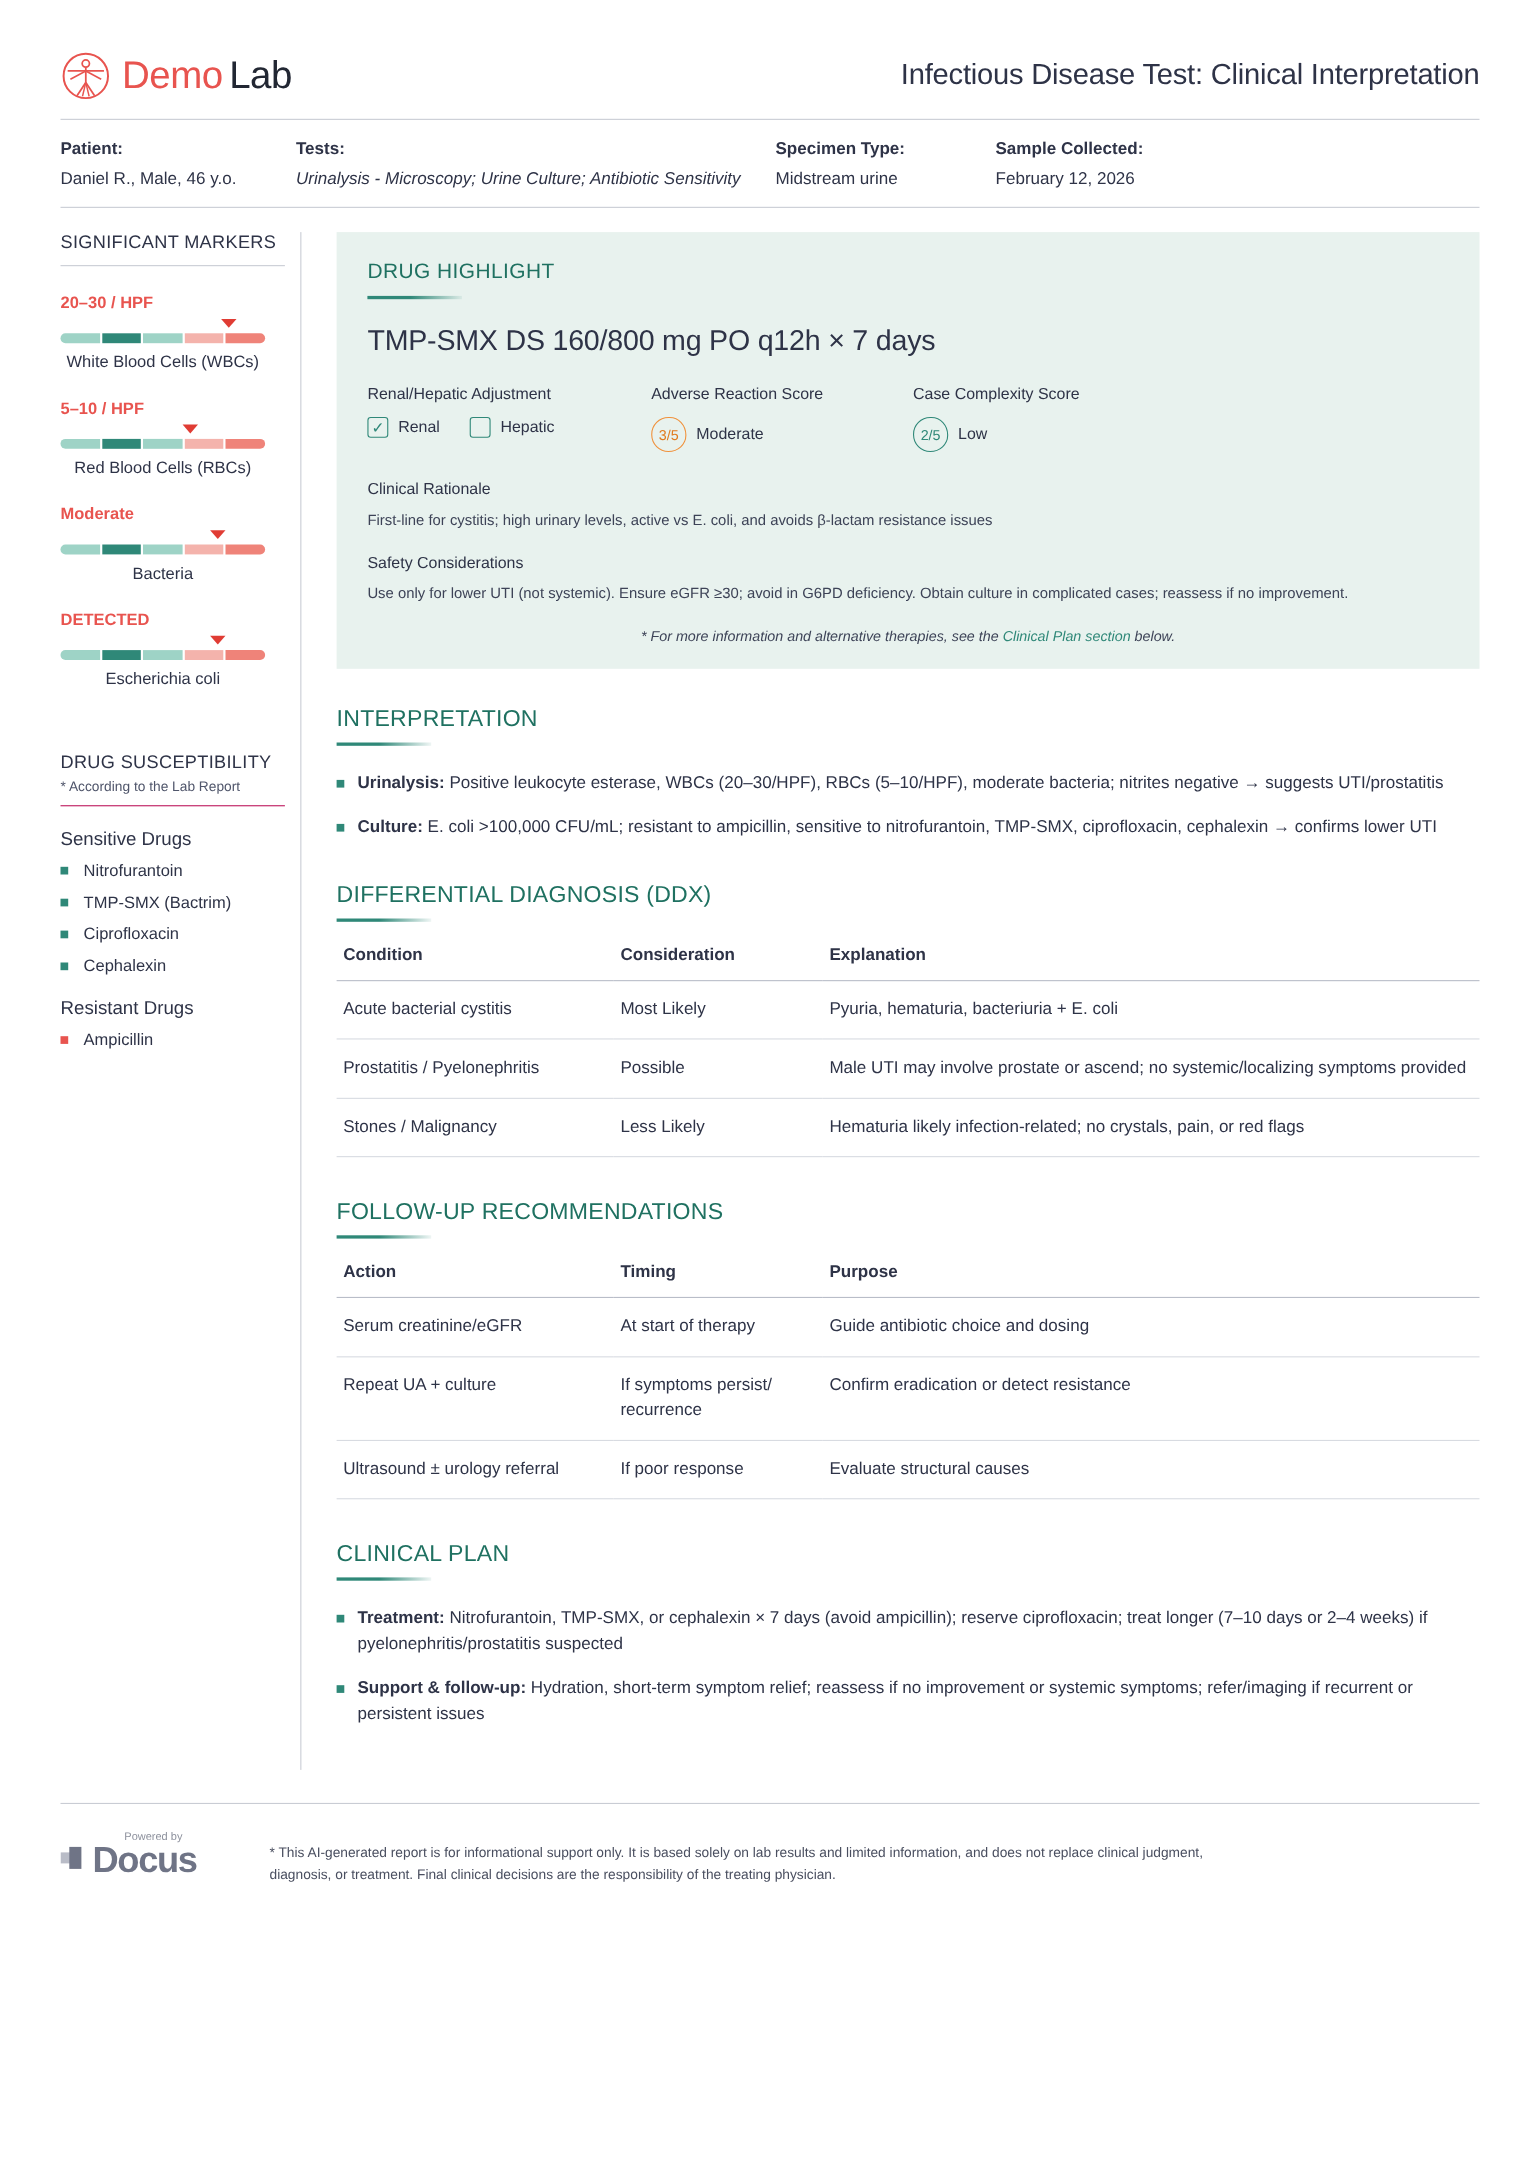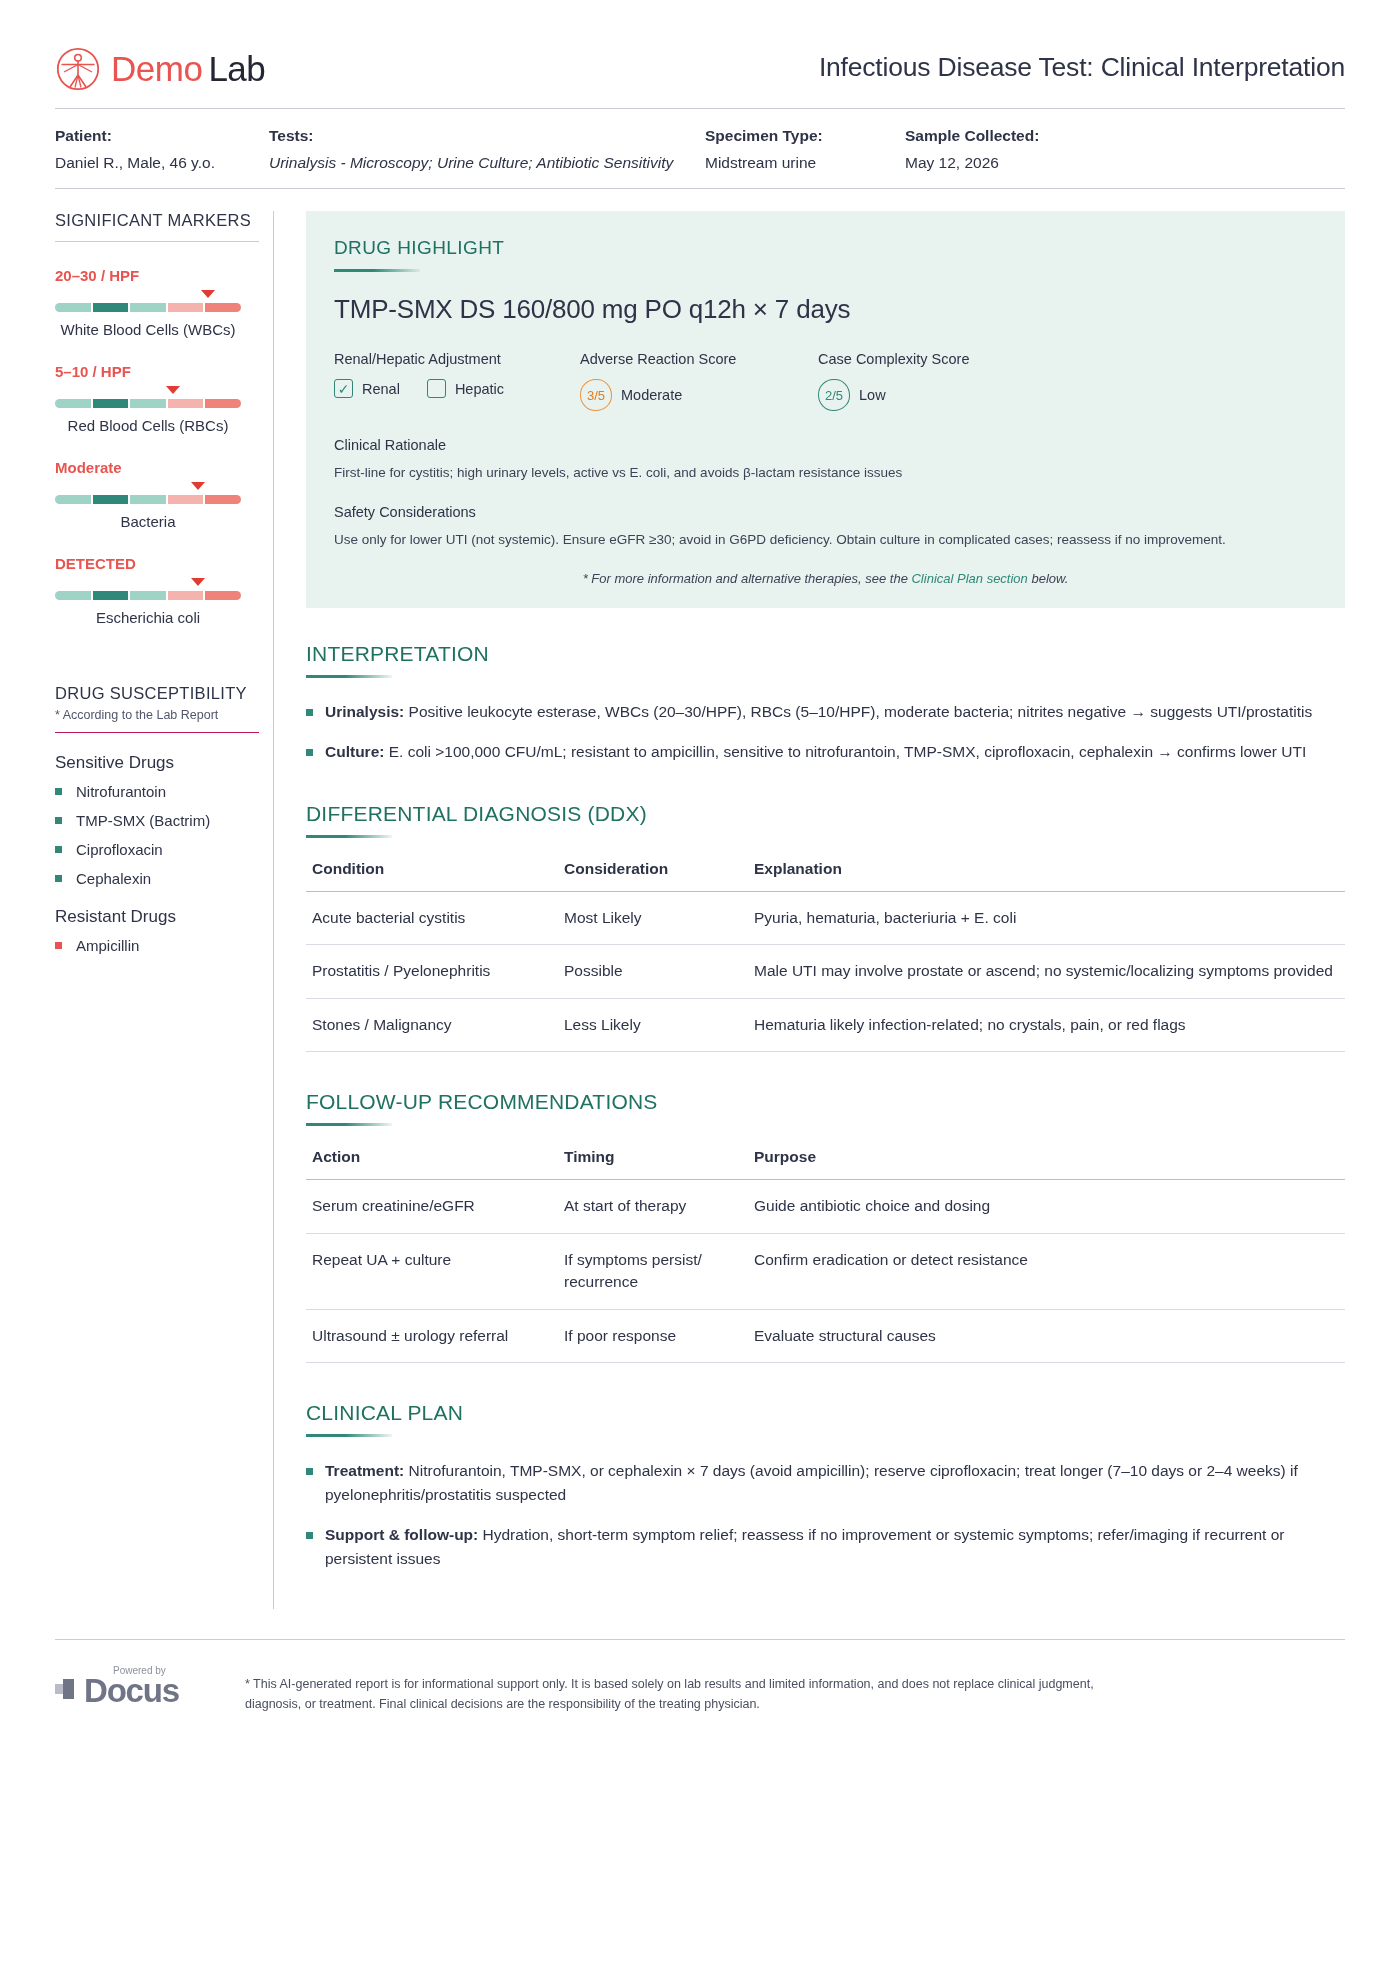--- a/index.html
+++ b/index.html
@@ -90,21 +90,21 @@
   }
   .uline {
     height: 3px; width: 86px;
     background: linear-gradient(to right, #2f8878, #2f8878 45%, rgba(47,136,120,0.08));
     margin-bottom: 22px;
   }
   .drug-name { font-size: 26px; color: #2e3347; font-weight: 400; margin-bottom: 26px; letter-spacing: -0.2px;}
   .score-row { display: flex; margin-bottom: 26px; }
   .score-col { }
   .score-col.c1 { width: 246px; }
-  .score-col.c2 { width: 238px; }
+  .score-col.c2 { width: 238px; margin-left: 12px; }
   .score-col.c3 { width: 240px; }
   .score-label { font-size: 14.5px; color: #2e3347; margin-bottom: 12px; }
   .score-body { display: flex; align-items: center; gap: 9px; }
   .cbox {
     width: 19px; height: 19px; border: 1.6px solid #2f8878; border-radius: 3px;
     display: inline-flex; align-items: center; justify-content: center;
     color: #2f8878; font-size: 14px; line-height: 1;
   }
   .cbox-label { font-size: 14.5px; color: #2e3347; margin-right: 18px; }
   .ring {
@@ -191,21 +191,21 @@
     <div class="meta-col tests">
       <div class="meta-label">Tests:</div>
       <div class="meta-value italic">Urinalysis - Microscopy; Urine Culture; Antibiotic Sensitivity</div>
     </div>
     <div class="meta-col specimen">
       <div class="meta-label">Specimen Type:</div>
       <div class="meta-value">Midstream urine</div>
     </div>
     <div class="meta-col collected">
       <div class="meta-label">Sample Collected:</div>
-      <div class="meta-value">May 12, 2026</div>
+      <div class="meta-value">February 12, 2026</div>
     </div>
   </div>
 
   <div class="rule"></div>
 
   <div class="body-grid">
 
     <div class="sidebar">
       <div class="side-head">SIGNIFICANT MARKERS</div>
 

